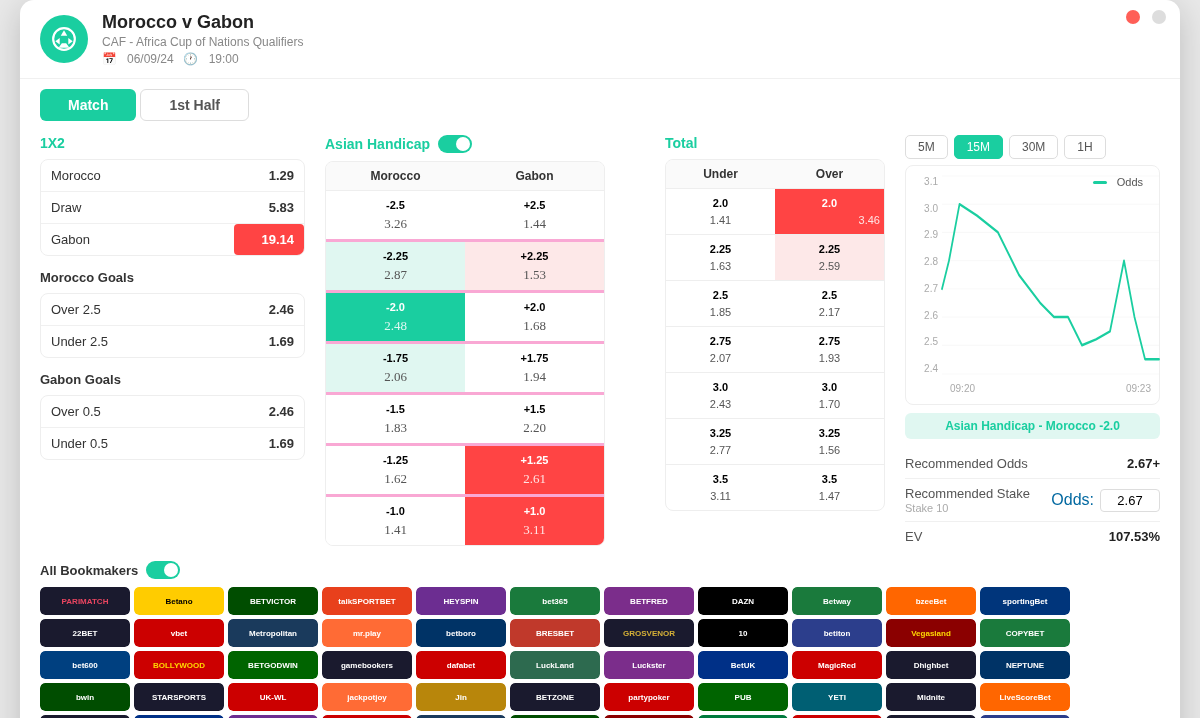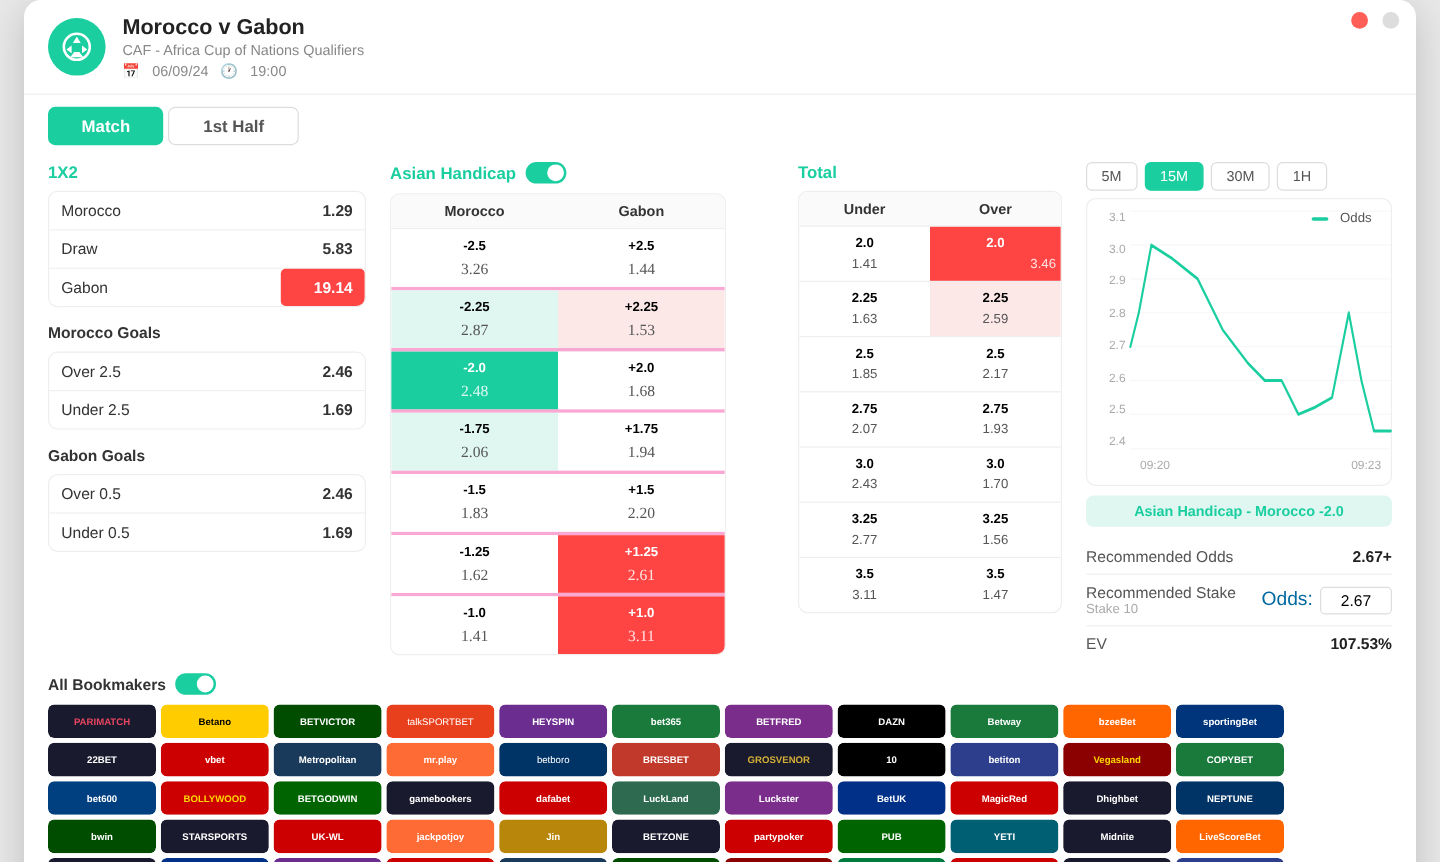--- a/index.html
+++ b/index.html
@@ -425,21 +425,21 @@
         <div class="bm-item">
           <div class="bm-logo" style="background:#1a1a2e;color:#e94560;font-size:8px;font-weight:700;padding:2px 4px;white-space:nowrap;overflow:hidden;">PARIMATCH</div>
         </div>
         <div class="bm-item">
           <div class="bm-logo" style="background:#ffcc00;color:#000;font-size:8px;font-weight:700;padding:2px 4px;white-space:nowrap;overflow:hidden;">Betano</div>
         </div>
         <div class="bm-item">
           <div class="bm-logo" style="background:#004d00;color:#fff;font-size:8px;font-weight:700;padding:2px 4px;white-space:nowrap;overflow:hidden;">BETVICTOR</div>
         </div>
         <div class="bm-item">
-          <div class="bm-logo" style="background:#e8401c;color:#fff;font-size:8px;font-weight:400;padding:2px 4px;white-space:nowrap;overflow:hidden;">talkSPORTBET</div>
+          <div class="bm-logo" style="background:#e8401c;color:#fff;font-size:8px;font-weight:700;padding:2px 4px;white-space:nowrap;overflow:hidden;">talkSPORTBET</div>
         </div>
         <div class="bm-item">
           <div class="bm-logo" style="background:#6c2d91;color:#fff;font-size:8px;font-weight:700;padding:2px 4px;white-space:nowrap;overflow:hidden;">HEYSPIN</div>
         </div>
         <div class="bm-item">
           <div class="bm-logo" style="background:#1a7a3c;color:#fff;font-size:8px;font-weight:700;padding:2px 4px;white-space:nowrap;overflow:hidden;">bet365</div>
         </div>
         <div class="bm-item">
           <div class="bm-logo" style="background:#7b2d8b;color:#fff;font-size:8px;font-weight:700;padding:2px 4px;white-space:nowrap;overflow:hidden;">BETFRED</div>
         </div>
@@ -461,21 +461,21 @@
         <div class="bm-item">
           <div class="bm-logo" style="background:#cc0000;color:#fff;font-size:8px;font-weight:700;padding:2px 4px;white-space:nowrap;overflow:hidden;">vbet</div>
         </div>
         <div class="bm-item">
           <div class="bm-logo" style="background:#1a3a5c;color:#fff;font-size:8px;font-weight:700;padding:2px 4px;white-space:nowrap;overflow:hidden;">Metropolitan</div>
         </div>
         <div class="bm-item">
           <div class="bm-logo" style="background:#ff6b35;color:#fff;font-size:8px;font-weight:700;padding:2px 4px;white-space:nowrap;overflow:hidden;">mr.play</div>
         </div>
         <div class="bm-item">
-          <div class="bm-logo" style="background:#003366;color:#fff;font-size:8px;font-weight:400;padding:2px 4px;white-space:nowrap;overflow:hidden;">betboro</div>
+          <div class="bm-logo" style="background:#003366;color:#fff;font-size:8px;font-weight:700;padding:2px 4px;white-space:nowrap;overflow:hidden;">betboro</div>
         </div>
         <div class="bm-item">
           <div class="bm-logo" style="background:#c0392b;color:#fff;font-size:8px;font-weight:700;padding:2px 4px;white-space:nowrap;overflow:hidden;">BRESBET</div>
         </div>
         <div class="bm-item">
           <div class="bm-logo" style="background:#1a1a2e;color:#d4af37;font-size:8px;font-weight:700;padding:2px 4px;white-space:nowrap;overflow:hidden;">GROSVENOR</div>
         </div>
         <div class="bm-item">
           <div class="bm-logo" style="background:#000;color:#fff;font-size:8px;font-weight:700;padding:2px 4px;white-space:nowrap;overflow:hidden;">10</div>
         </div>

